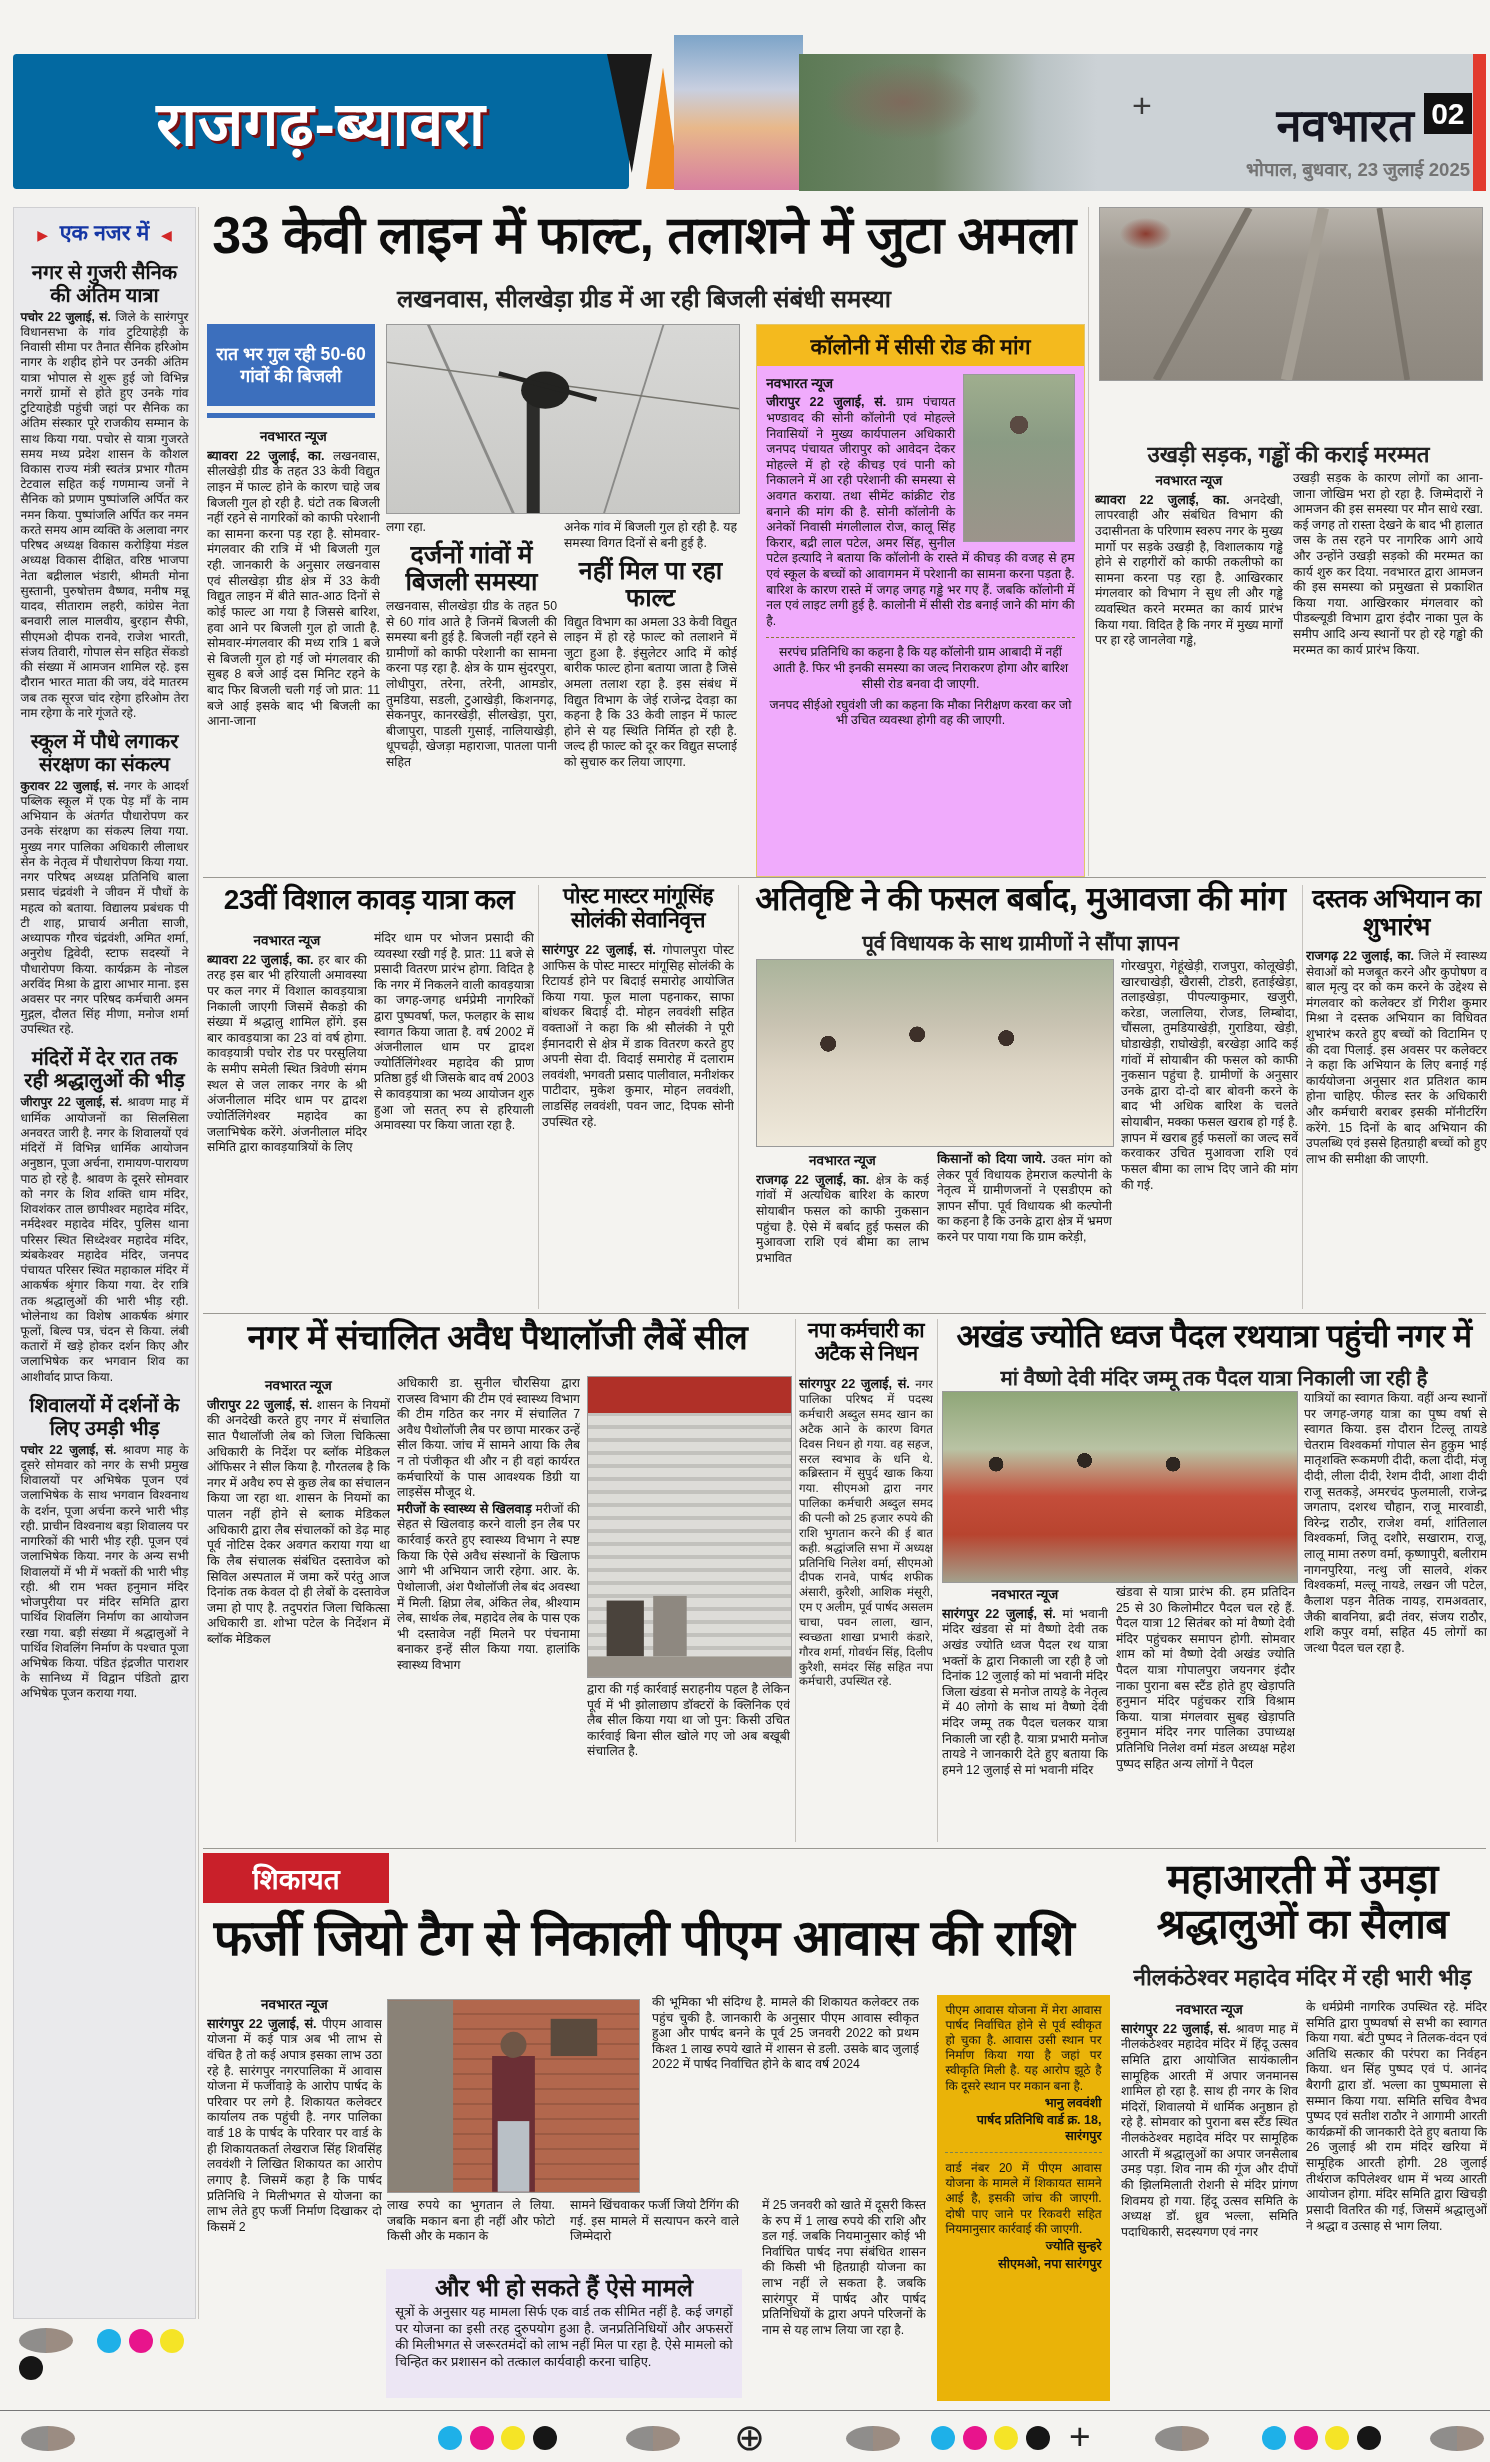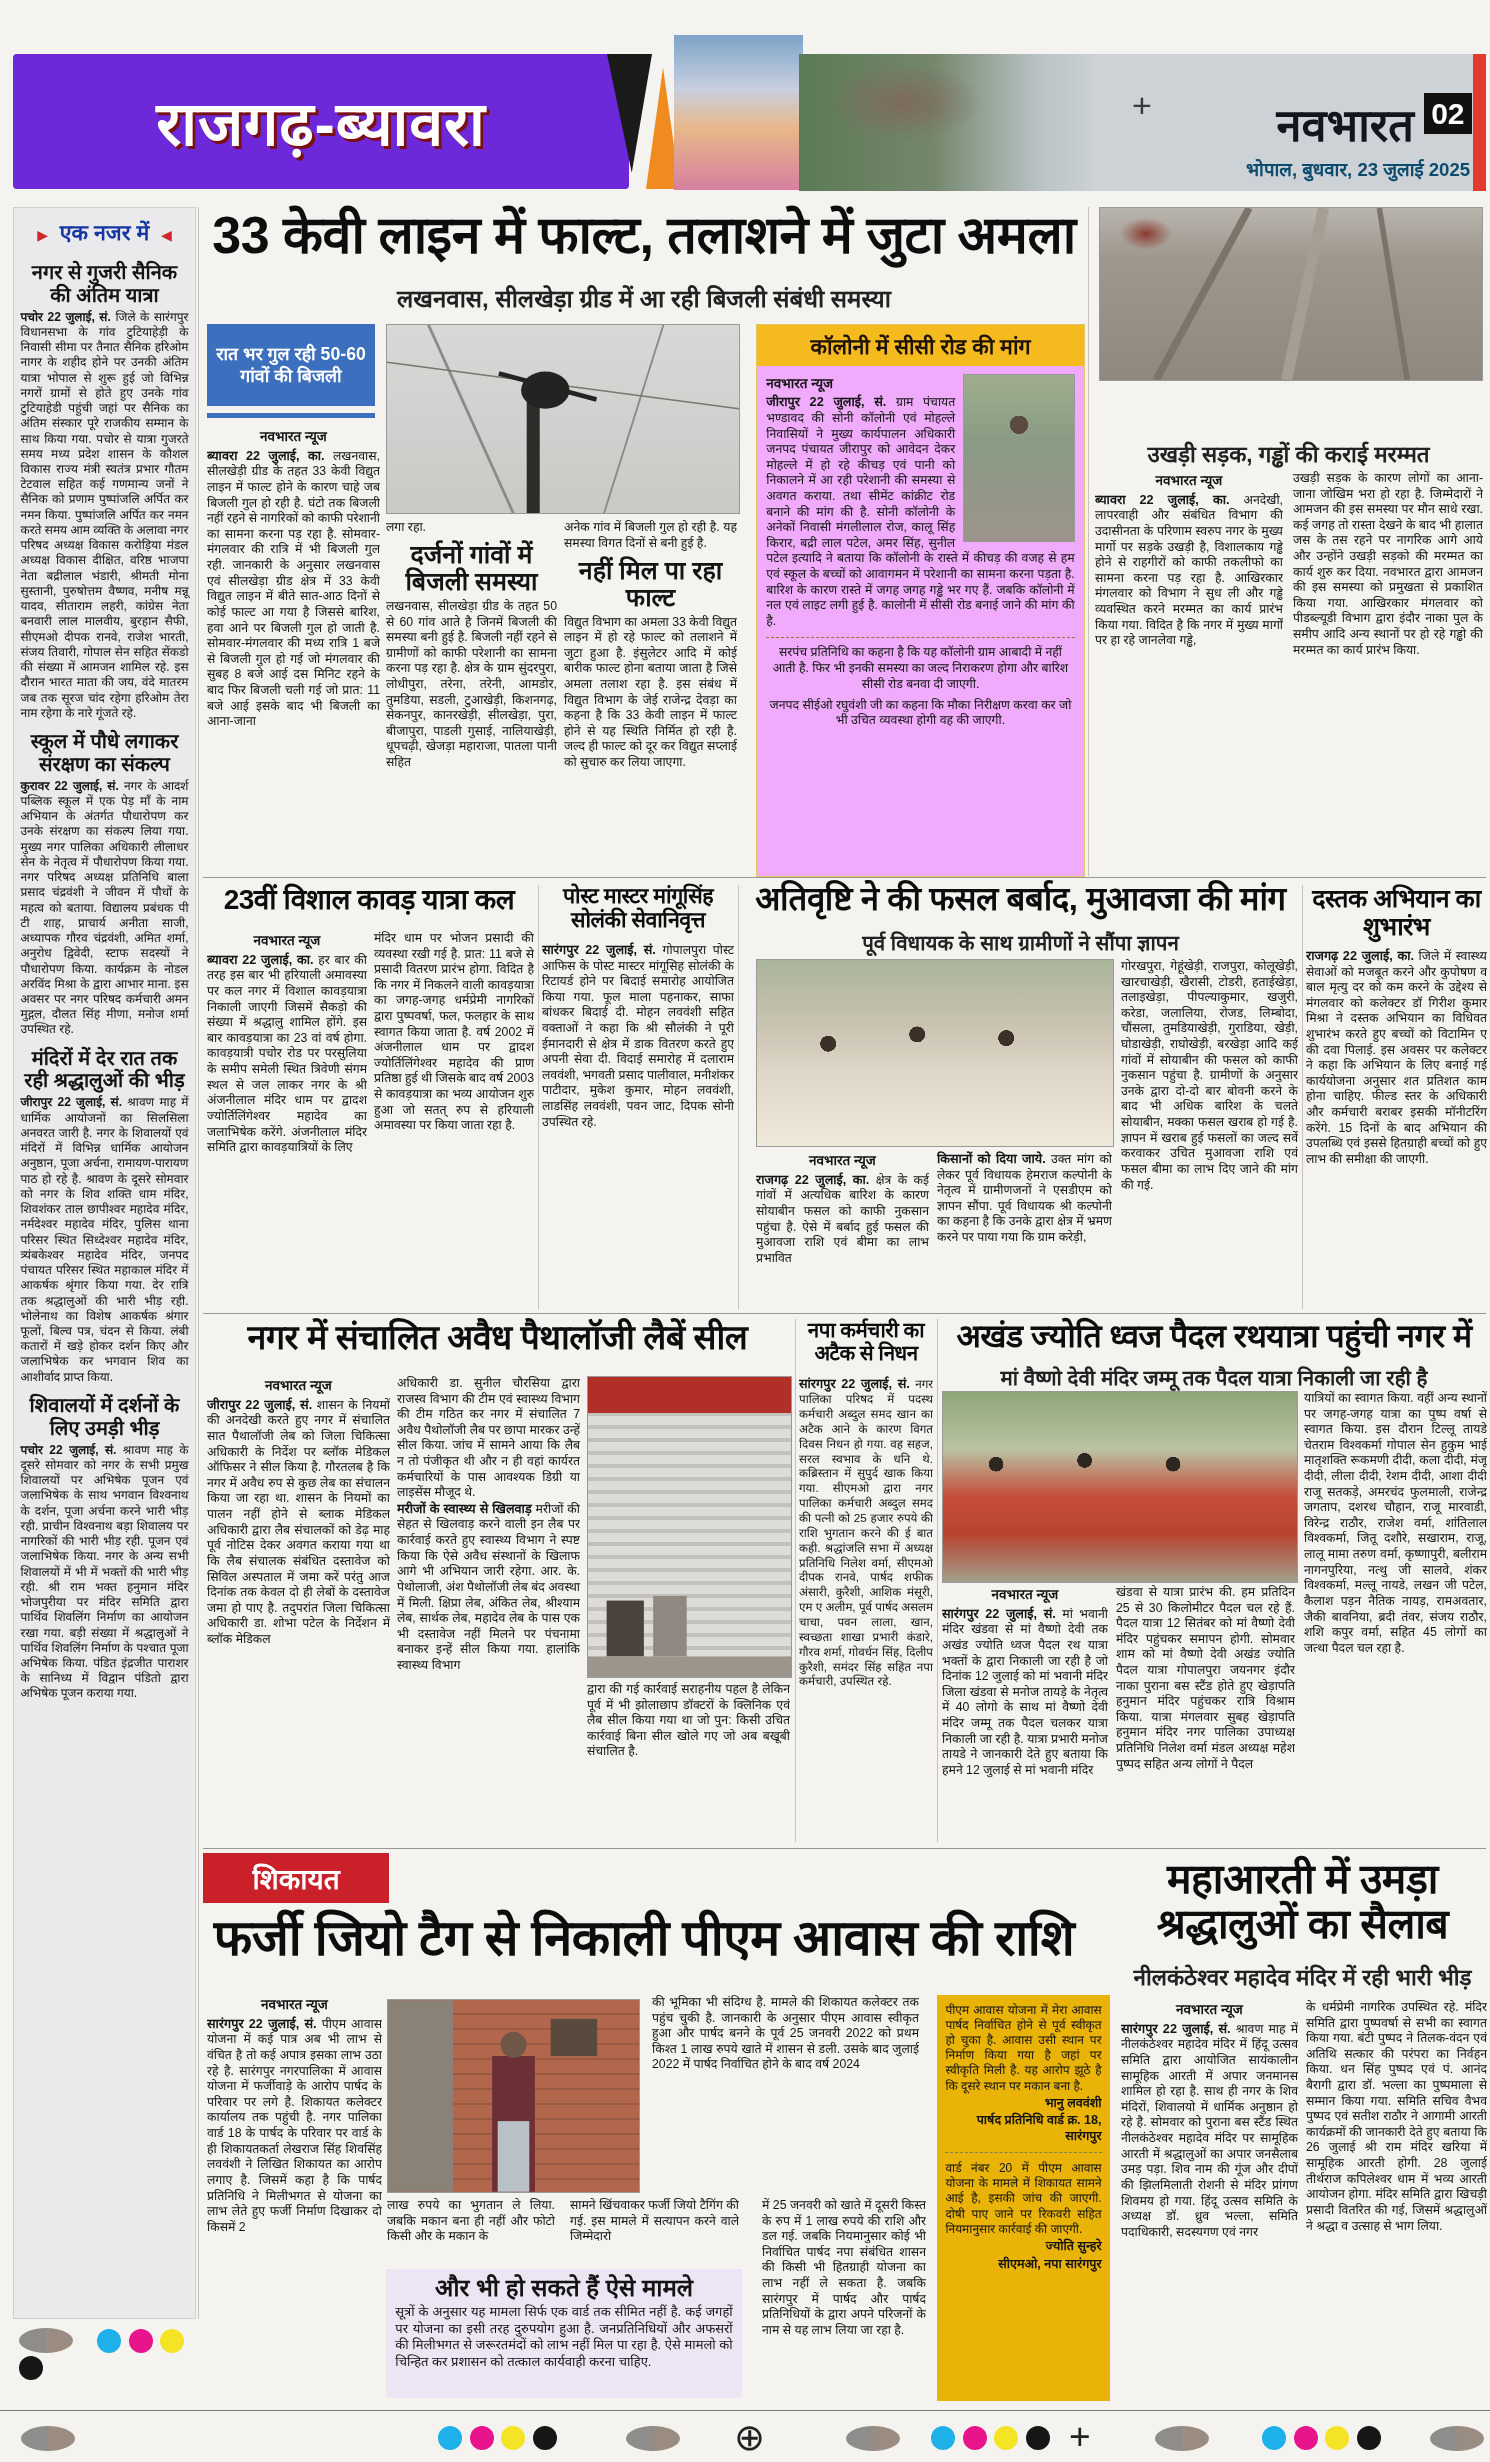--- a/index.html
+++ b/index.html
@@ -21,37 +21,37 @@
   .regell{display:inline-block;width:54px;height:25px;border-radius:50%;background:linear-gradient(90deg,#8f8d8b 50%,#9b8c82 50%);}
   .dash{border:none;border-top:1.9px dashed #8a7a30;margin:7.5px 0;}
   .qsig{font-weight:bold;text-align:right;margin:1.9px 0 0 0;font-size:12.6px;line-height:1.25;}
 </style>
 </head>
 <body>
 
 <div class="page">
 
   <div class="abs" style="left:0;top:0;width:1490px;height:196px;">
-    <div class="abs" style="left:13px;top:54px;width:616px;height:135px;background:#6d28d9;border-radius:3.7px;display:flex;align-items:center;justify-content:center;">
+    <div class="abs" style="left:13px;top:54px;width:616px;height:135px;background:#0369a1;border-radius:3.7px;display:flex;align-items:center;justify-content:center;">
       <span style="color:#fff;font-weight:bold;font-size:61px;letter-spacing:0.9px;text-shadow:2.8px 2.8px 0 #7a1013;">राजगढ़-ब्यावरा</span>
     </div>
     <div class="abs" style="left:607px;top:54px;width:45px;height:135px;background:#1a1a1a;clip-path:polygon(0 0,100% 0,55% 88%);"></div>
     <div class="abs" style="left:646px;top:54px;width:34px;height:135px;background:#ef8b1f;clip-path:polygon(50% 10%,100% 100%,0 100%);"></div>
     <div class="photo" style="left:674px;top:35px;width:129px;height:155px;background:linear-gradient(180deg,#7da4c8 0%,#c8cfe0 35%,#e8b88a 60%,#d77fa0 100%);border:none;"></div>
     <div class="abs" style="left:931px;top:54px;width:542px;height:137px;background:#ccd2d6;"></div>
     <div class="photo" style="left:799px;top:54px;width:298px;height:137px;border:none;background:
            radial-gradient(ellipse 112px 56px at 35% 35%,#7e6a5c 0%,rgba(126,106,92,0) 70%),
            linear-gradient(90deg,#5c7a55 0%,#74876d 45%,#b9c2c4 80%,#ccd2d6 100%);"></div>
     <span class="abs" style="left:1132px;top:86px;font-size:34px;color:#3a3a3a;font-weight:normal;">+</span>
     <div class="abs" style="left:1099px;top:93px;width:373px;height:93px;text-align:right;">
       <span style="font-family:'Liberation Serif','DejaVu Serif',serif;font-weight:bold;font-size:45px;color:#14141f;vertical-align:top;">नवभारत</span>
       <span style="display:inline-block;background:#111;color:#fff;font-weight:bold;font-size:30px;padding:3.7px 7.5px;margin-left:5.6px;vertical-align:top;">
         <span>02</span>
       </span>
-      <div style="font-weight:bold;font-size:18.6px;color:#0c4a6e;margin-top:1.9px;padding-right:1.9px;">भोपाल, बुधवार, 23 जुलाई 2025</div>
+      <div style="font-weight:bold;font-size:18.6px;color:#737373;margin-top:1.9px;padding-right:1.9px;">भोपाल, बुधवार, 23 जुलाई 2025</div>
     </div>
     <div class="abs" style="left:1473px;top:54px;width:13px;height:137px;background:#e23b2e;"></div>
   </div>
 
   <div class="abs" style="left:13px;top:207px;width:183px;height:2112px;background:#eaeaec;border:0.9px solid #cfcfd2;box-sizing:border-box;padding:5.6px 6.5px;overflow:hidden;">
     <div style="text-align:center;padding:3.7px 0 5.6px 0;">
       <span style="color:#d22727;font-size:14px;">▶</span>
       <span style="color:#1536a4;font-weight:bold;font-size:21.4px;margin:0 7.5px;">एक नजर में</span>
       <span style="color:#d22727;font-size:14px;">◀</span>
     </div>

